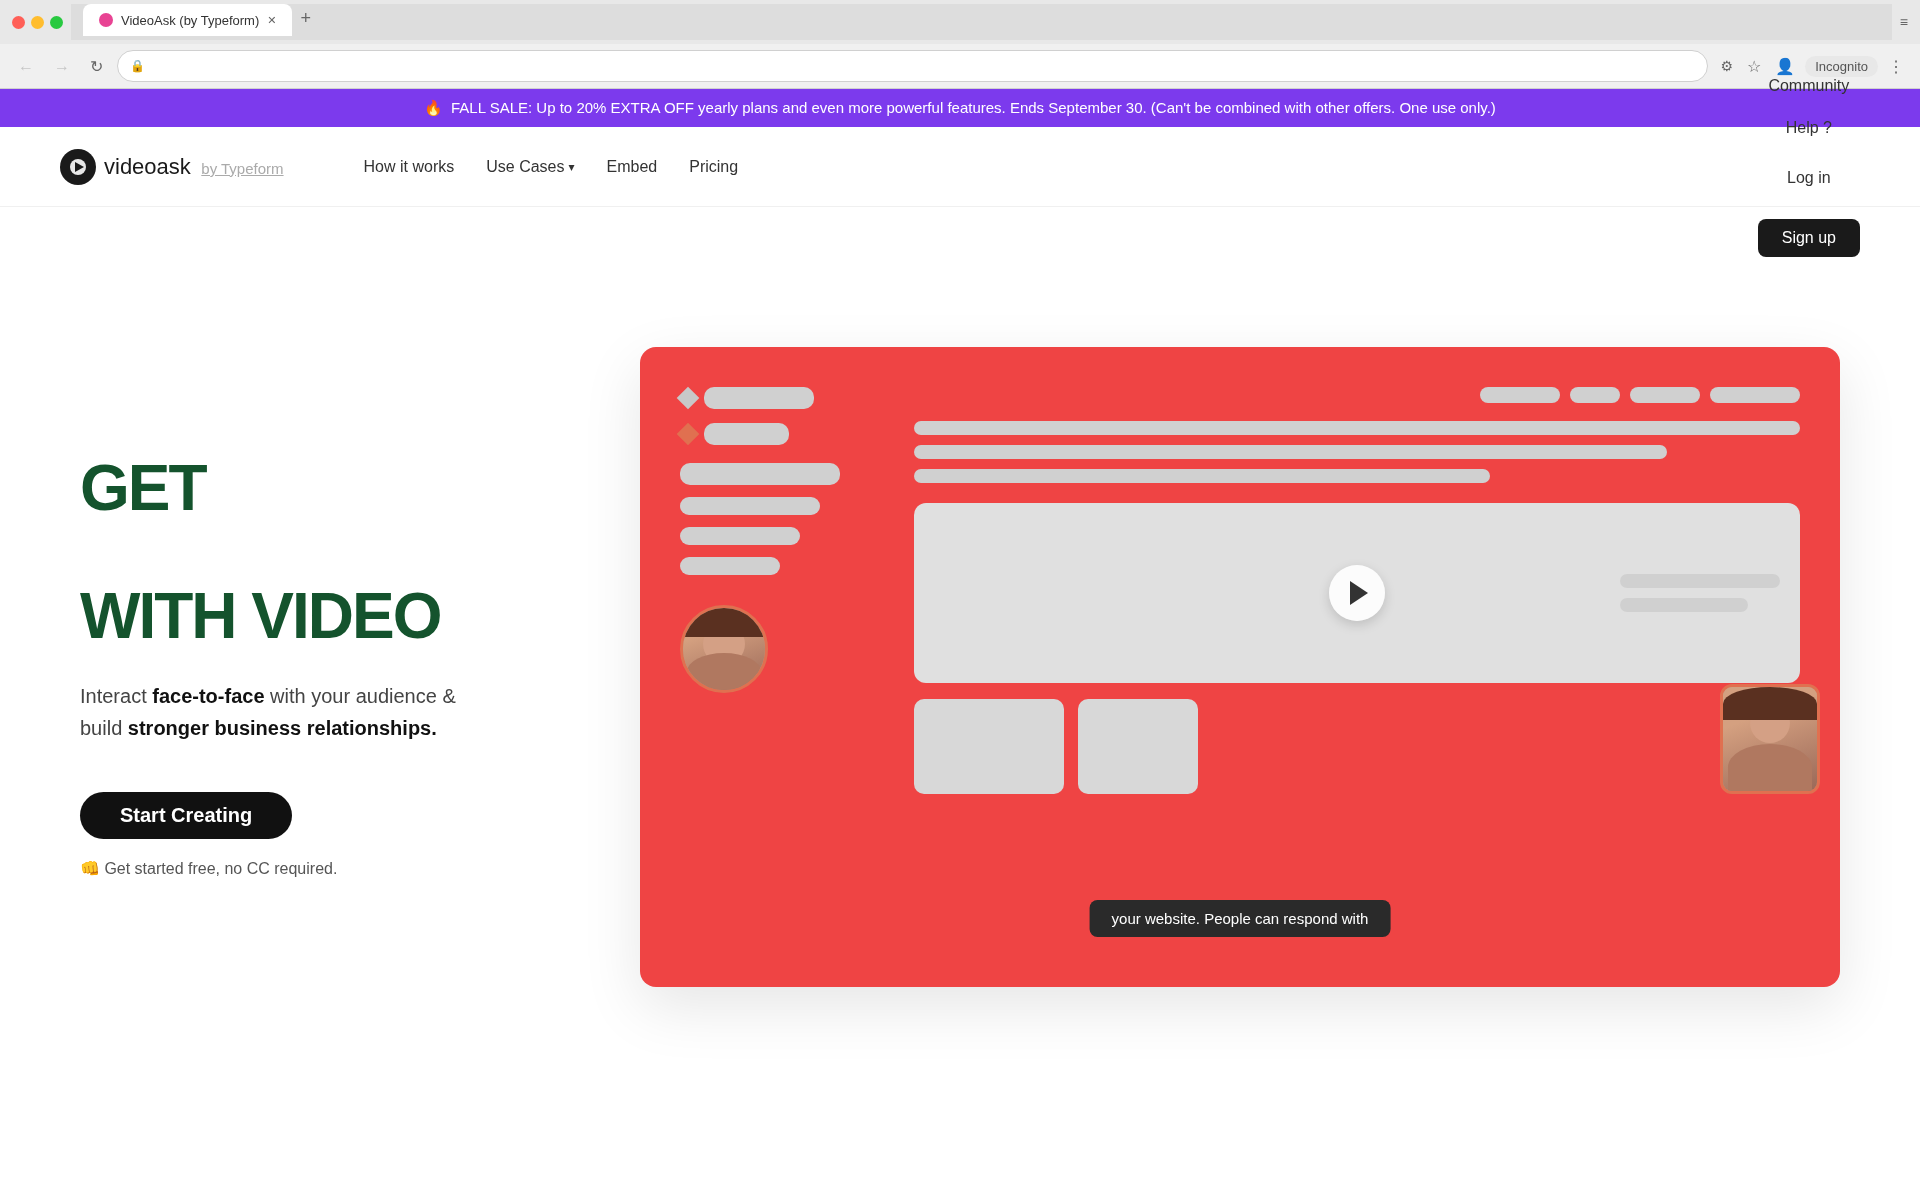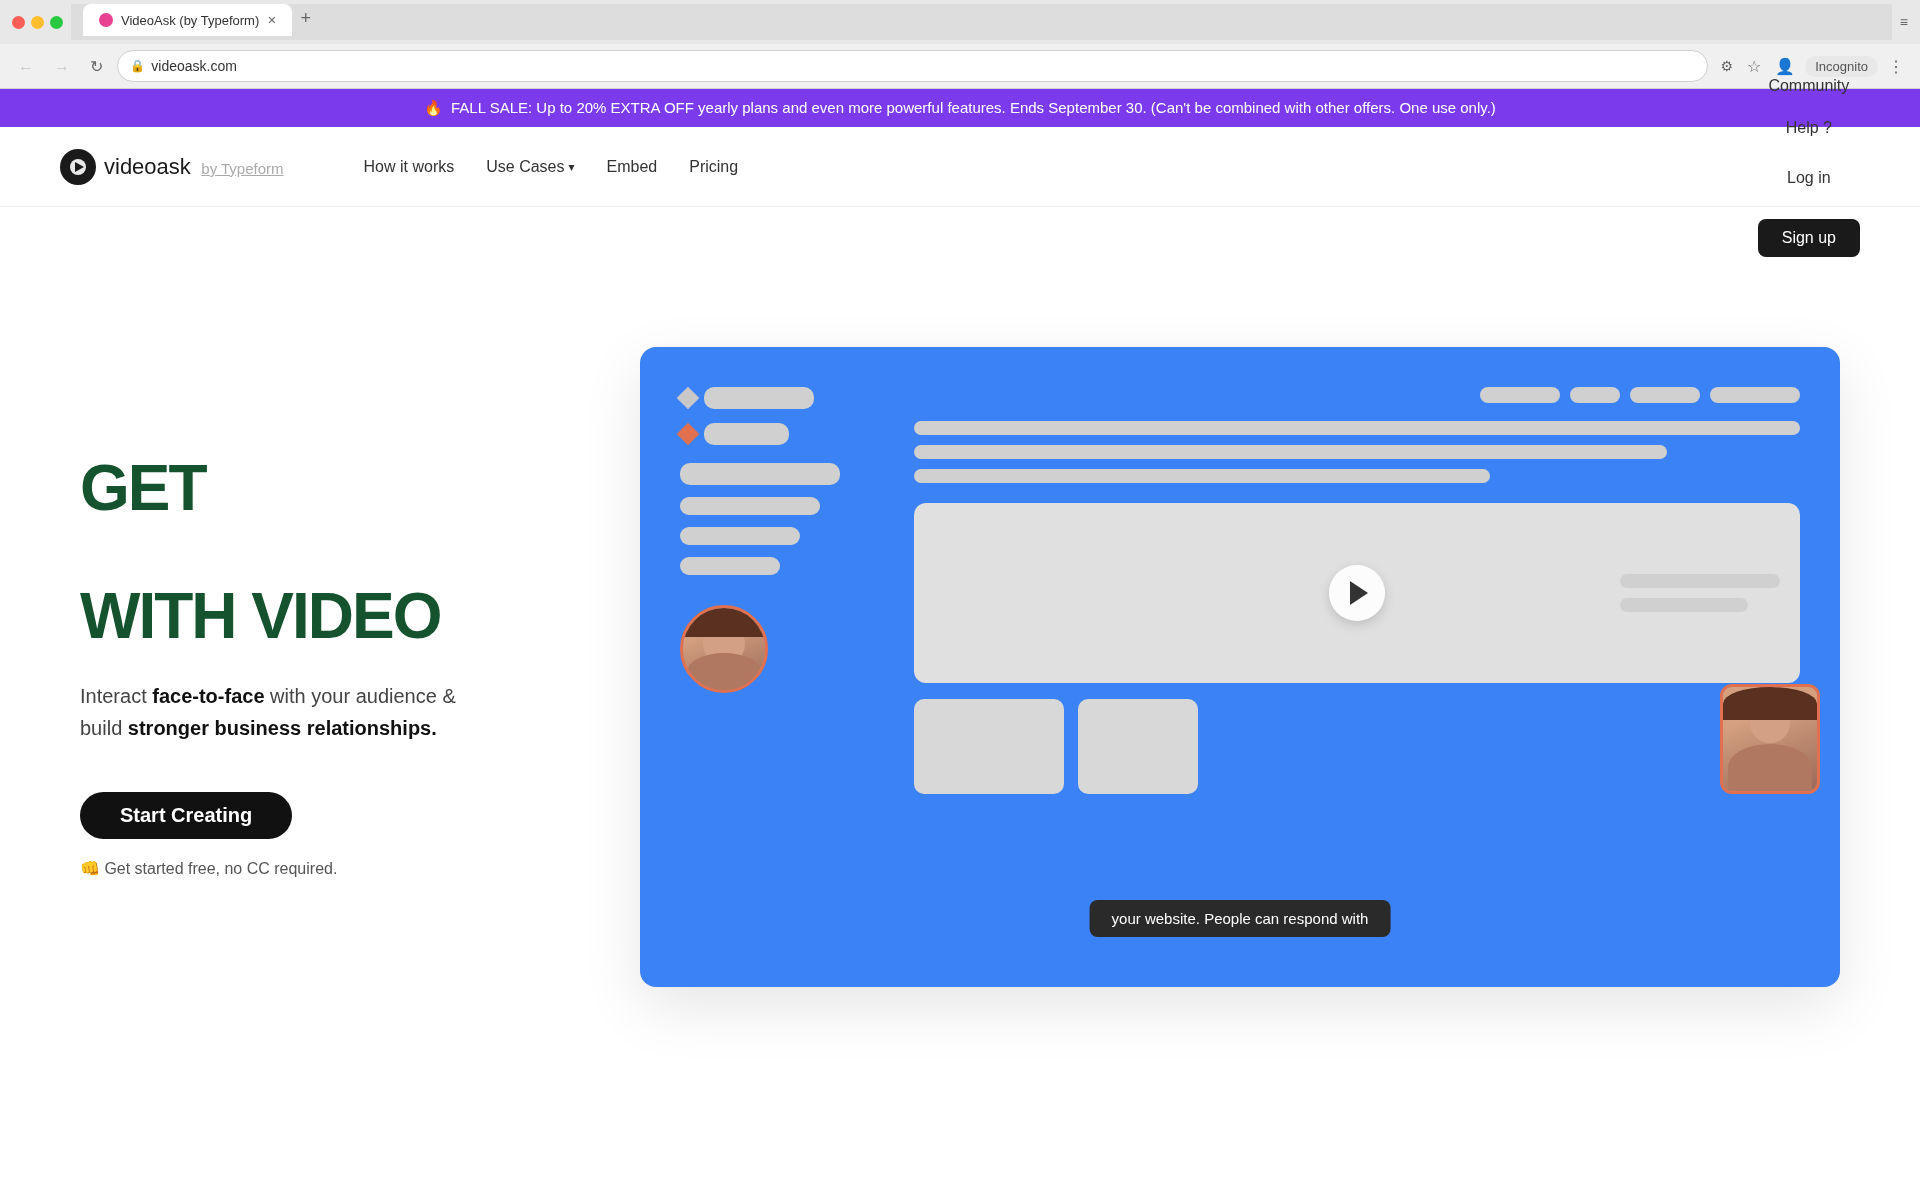--- a/index.html
+++ b/index.html
@@ -46,21 +46,21 @@
     .hero { display: flex; align-items: center; padding: 60px 80px 40px 80px; min-height: 900px; gap: 80px; }
     .hero-left { flex: 0 0 480px; }
     .hero-heading { font-size: 64px; font-weight: 700; line-height: 1.0; color: #14532d; letter-spacing: -2px; margin-bottom: 32px; }
     .hero-subtext { font-size: 20px; color: #444; line-height: 1.6; margin-bottom: 48px; max-width: 420px; }
     .hero-subtext strong { font-weight: 700; color: #111; }
     .btn-start { display: inline-block; background: #111; color: #fff; font-size: 20px; font-weight: 600; padding: 12px 40px; border-radius: 50px; cursor: pointer; border: none; text-decoration: none; }
     .hero-note { margin-top: 20px; font-size: 16px; color: #555; }
 
     
     .hero-right { flex: 1; position: relative; }
-    .ui-mockup { background: #3b82f6; border-radius: 16px; overflow: hidden; padding: 40px; position: relative; min-height: 640px; box-shadow: 0 20px 60px rgba(0,0,0,0.1); }
+    .ui-mockup { background: #ef4444; border-radius: 16px; overflow: hidden; padding: 40px; position: relative; min-height: 640px; box-shadow: 0 20px 60px rgba(0,0,0,0.1); }
     .play-button { width: 56px; height: 56px; background: rgba(255,255,255,0.9); border-radius: 50%; display: flex; align-items: center; justify-content: center; cursor: pointer; box-shadow: 0 4px 12px rgba(0,0,0,0.15); }
     .play-triangle { width: 0; height: 0; border-left: 18px solid #333; border-top: 12px solid transparent; border-bottom: 12px solid transparent; margin-left: 4px; }
   </style>
 </head>
 <body>
 
 <div class="browser-chrome">
   <div class="browser-titlebar">
     <div class="browser-dots">
       <div class="browser-dot dot-red"></div>
@@ -79,21 +79,20 @@
       <div style="color:#666; font-size:14px; cursor:pointer;">≡</div>
     </div>
   </div>
 
   <div class="browser-toolbar">
     <button class="browser-nav-btn disabled">←</button>
     <button class="browser-nav-btn disabled">→</button>
     <button class="browser-nav-btn">↻</button>
     <div class="browser-addressbar">
       <span class="browser-lock-icon">🔒</span>
-      <span class="browser-url">videoask.com</span>
     </div>
     <div class="browser-toolbar-right">
       <button class="browser-icon-btn" style="font-size:14px; color:#666;">⚙</button>
       <button class="browser-icon-btn">☆</button>
       <button class="browser-icon-btn">👤</button>
       <span style="font-size:13px; color:#555; background:#e8e8e8; padding:3px 10px; border-radius:12px;">Incognito</span>
       <button class="browser-icon-btn">⋮</button>
     </div>
   </div>
 </div>

